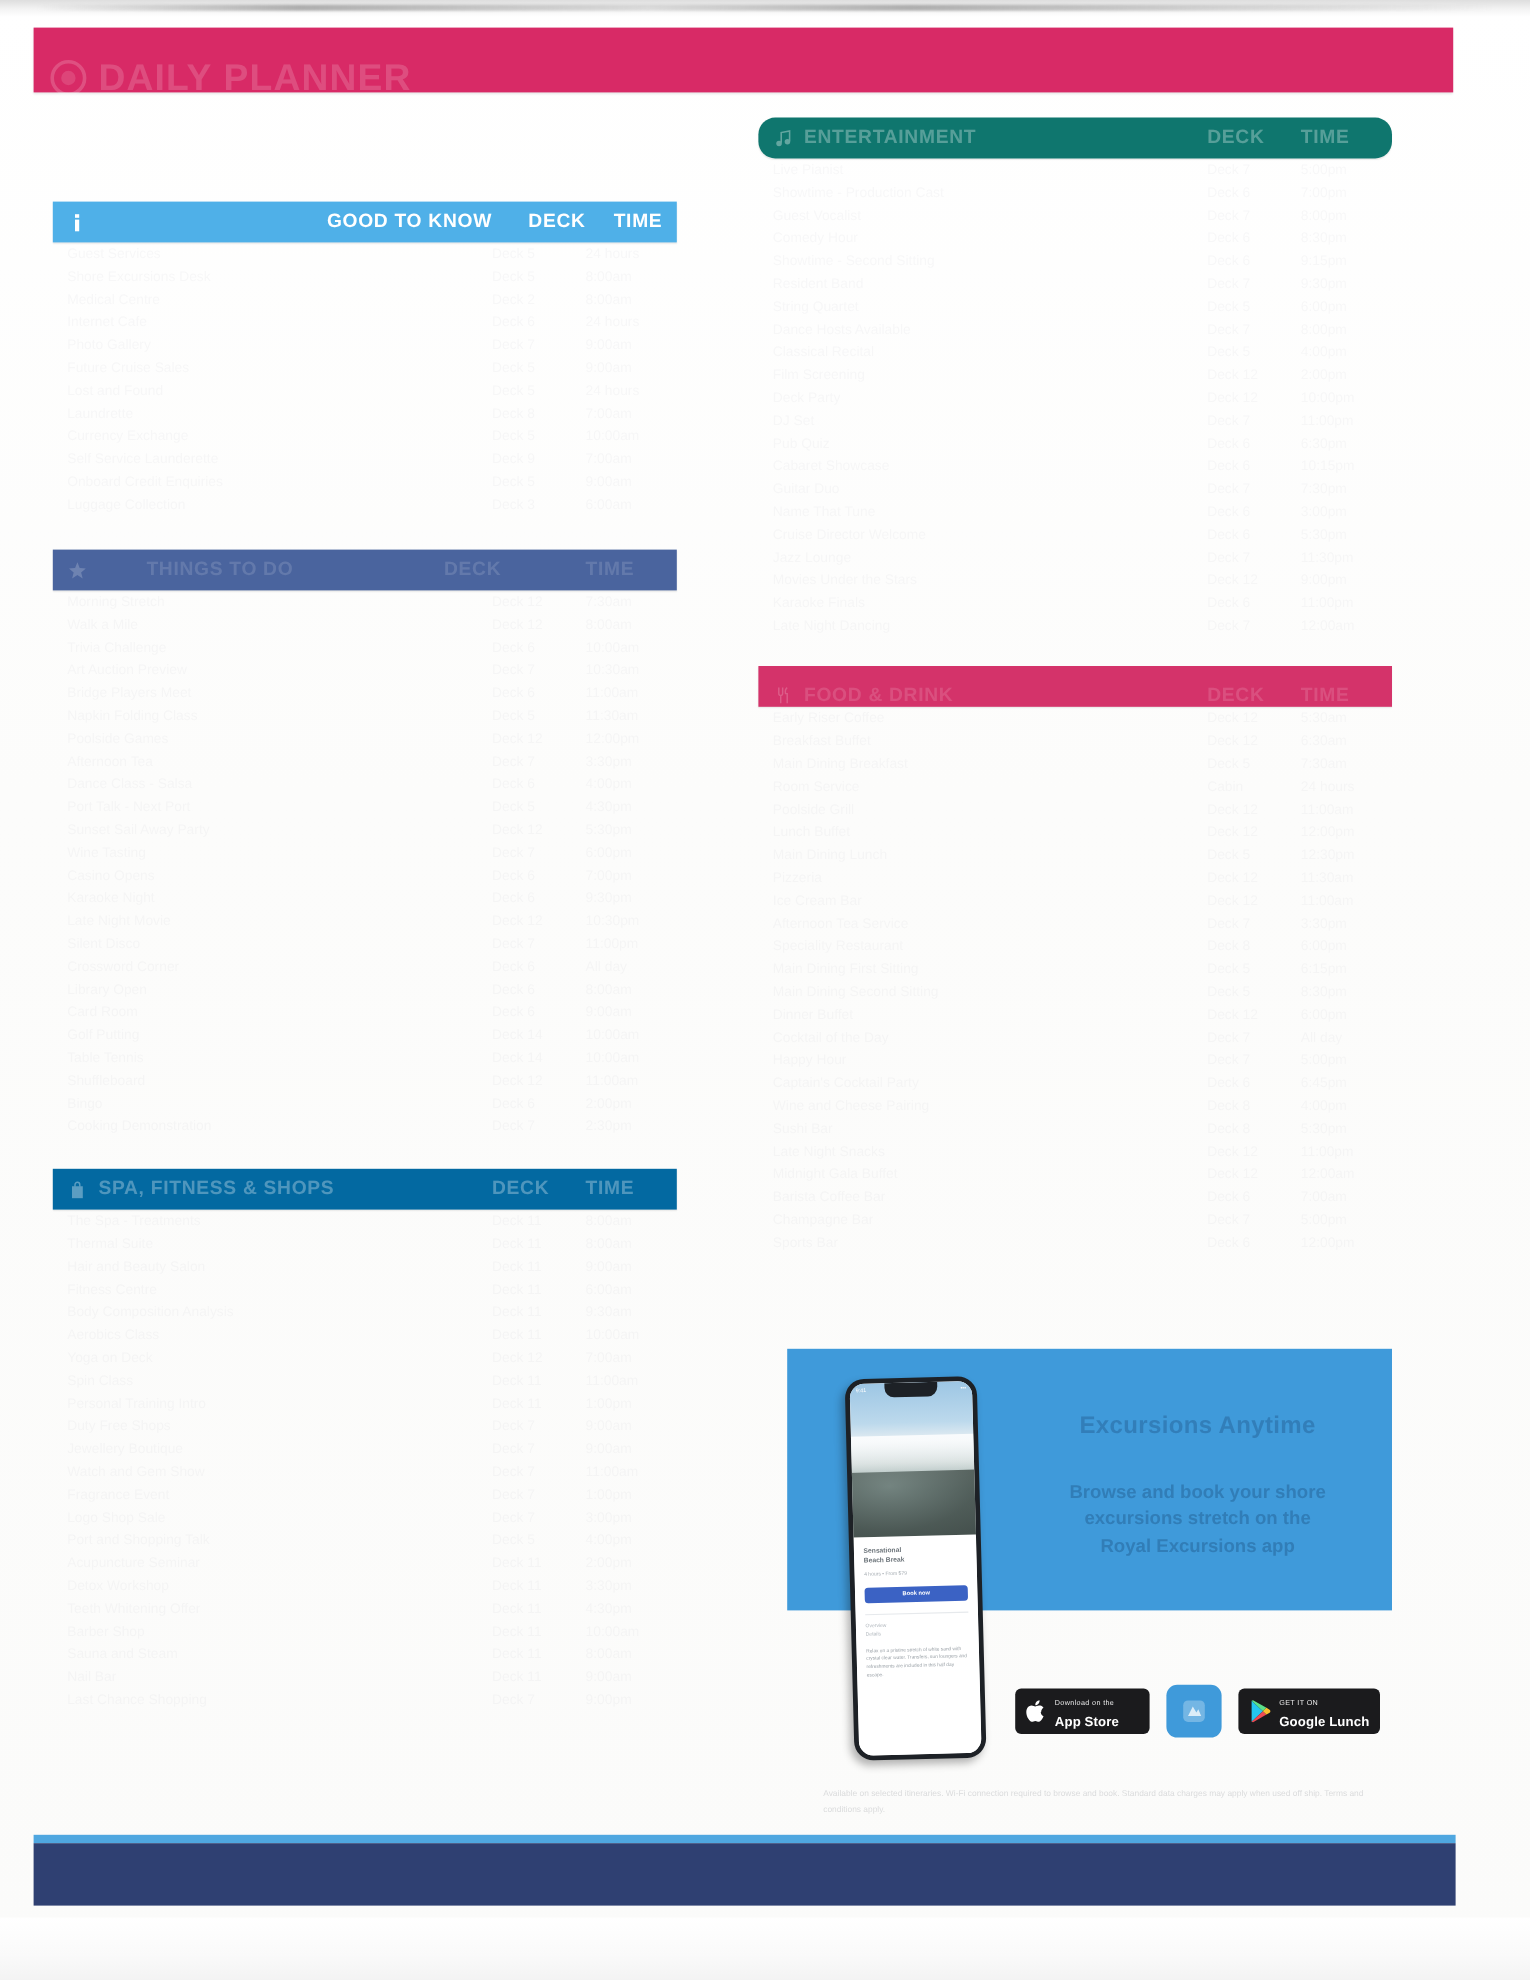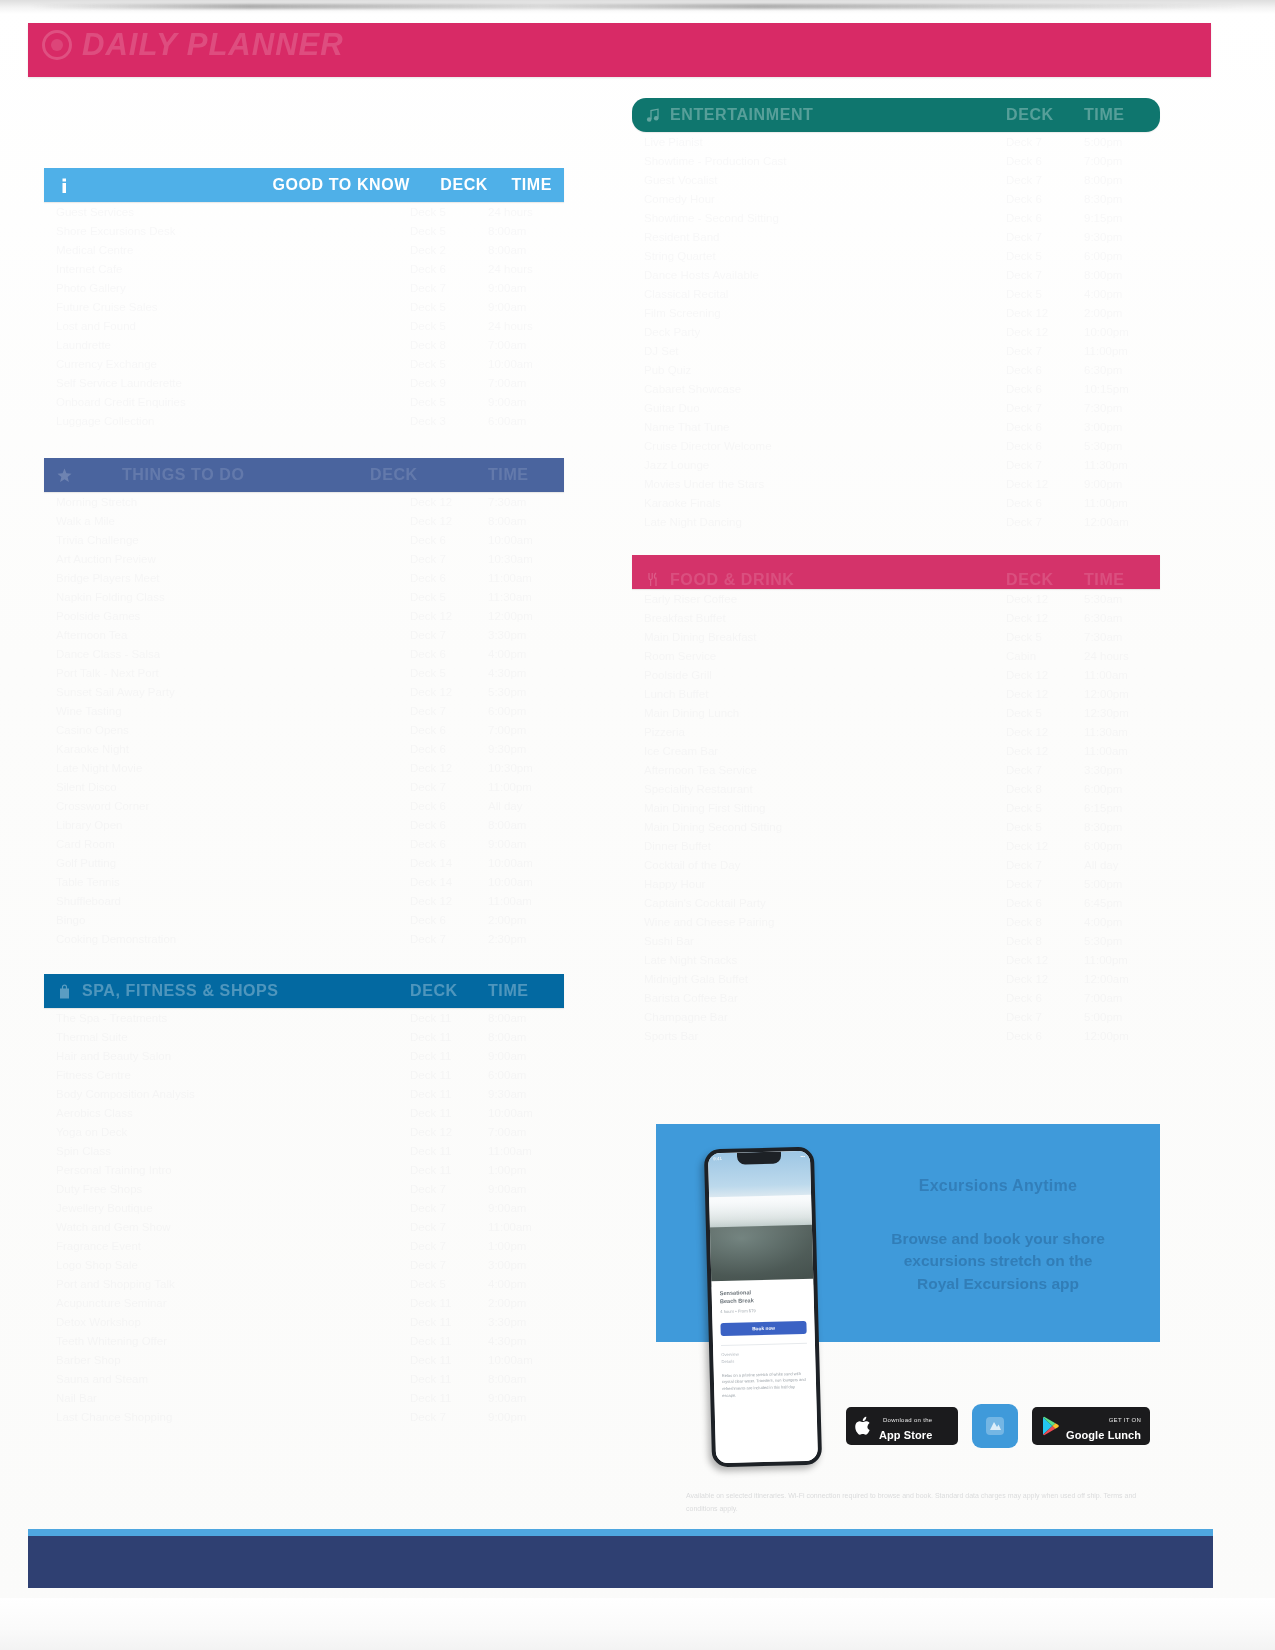--- a/index.html
+++ b/index.html
@@ -25,21 +25,21 @@
     filter:blur(1px);
   }
 
   
   .masthead{
     position:absolute;left:28px;top:23px;width:1183px;height:54px;
     background:#d82a66;
     box-shadow:0 1px 2px rgba(0,0,0,.10);
   }
   .masthead .mh-inner{
-    position:absolute;left:14px;top:4px;display:flex;align-items:center;gap:10px;font-style:italic;
+    position:absolute;left:14px;top:24px;display:flex;align-items:center;gap:10px;
   }
   .mh-logo{
     width:30px;height:30px;border-radius:50%;
     border:3px solid rgba(255,255,255,.18);
     box-sizing:border-box;
     position:relative;
   }
   .mh-logo::after{
     content:"";position:absolute;left:6px;top:6px;width:12px;height:12px;
     border-radius:50%;background:rgba(255,255,255,.13);
@@ -99,21 +99,21 @@
   .promo{
     position:absolute;left:656px;top:1124px;width:504px;height:218px;
     background:#3f9ada;
     overflow:visible;
   }
   .promo-text{
     position:absolute;left:196px;top:52px;width:292px;
     text-align:center;
   }
   .promo-head{
-    font-size:16px;font-weight:bold;letter-spacing:.3px;
+    font-size:20px;font-weight:bold;letter-spacing:.3px;
     color:rgba(20,62,110,.30);line-height:1.25;
   }
   .promo-sub{
     margin-top:32px;font-size:15.5px;line-height:1.45;font-weight:bold;
     color:rgba(18,58,104,.30);
   }
 
   
   .phone{
     position:absolute;left:708px;top:1148px;width:110px;height:318px;
@@ -166,21 +166,21 @@
   .ph-para{font-size:4px;color:#9aa1a7;line-height:1.7;margin-top:7px;}
 
   
   .badges{position:absolute;left:846px;top:1404px;display:flex;align-items:center;gap:14px;}
   .badge{
     height:38px;border-radius:5px;display:flex;align-items:center;
     padding:0 9px;box-sizing:border-box;gap:7px;
   }
   .badge.dark{background:#1b1b1d;min-width:112px;}
   .badge-ic{flex:none;display:flex;align-items:center;justify-content:center;}
-  .badge-txt{line-height:1.05;text-align:right;}
+  .badge-txt{line-height:1.05;}
   .badge-txt .b1{font-size:6px;color:#e8e8e8;letter-spacing:.3px;}
   .badge-txt .b2{font-size:11px;color:#ffffff;font-weight:bold;letter-spacing:.1px;}
   .badge.app-tile{
     width:46px;height:44px;background:#3f9ada;border-radius:9px;
     align-items:center;justify-content:center;padding:0;
   }
 
   .promo-legal{
     position:absolute;left:686px;top:1490px;width:470px;
     font-size:7px;line-height:1.85;color:rgba(90,96,104,.20);

